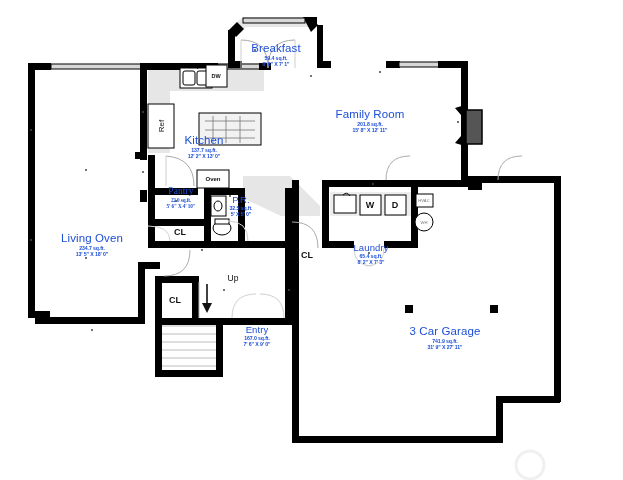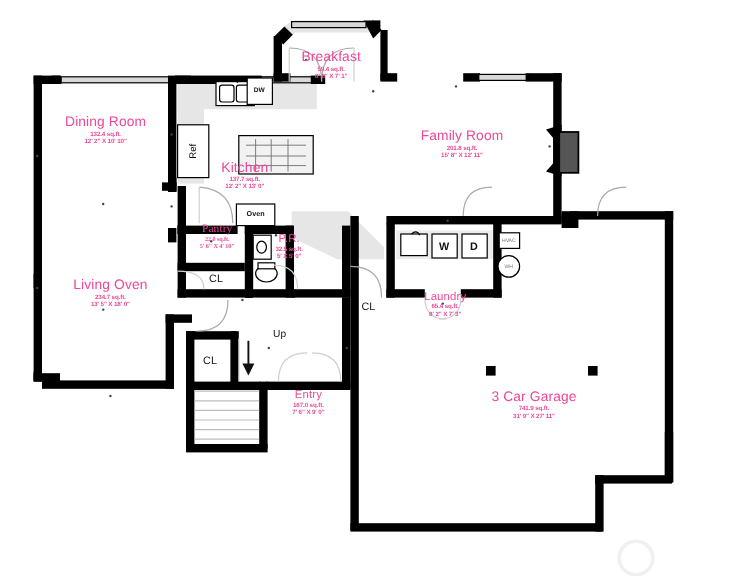--- a/index.html
+++ b/index.html
@@ -17,21 +17,21 @@
   #plan {
     position: absolute;
     left: 0; top: 0;
     width: 623px;
     height: 480px;
   }
   .room-label {
     position: absolute;
     text-align: center;
     transform: translate(-50%, 0);
-    color: #ec4899;
+    color: #1d4ed8;
     white-space: nowrap;
     pointer-events: none;
   }
   .room-label .rl-name {
     display: block;
     font-size: 11.5px;
     line-height: 13px;
     letter-spacing: 0.1px;
   }
   .room-label .rl-area {
@@ -56,21 +56,21 @@
     position: absolute;
     transform: translate(-50%, -50%);
     font-size: 6.5px;
     font-weight: bold;
     color: #111111;
     text-align: center;
     white-space: nowrap;
     pointer-events: none;
   }
   .tag.tiny { font-size: 4.2px; font-weight: normal; color:#777; }
-  .tag.closet { font-size: 9px; font-weight: normal; }
+  .tag.closet { font-size: 9px; font-weight: bold; }
   .tag.vert {
     transform: translate(-50%, -50%) rotate(-90deg);
     font-size: 8px;
     font-weight: normal;
   }
   .tag.up { font-size: 8.5px; font-weight: normal; }
 </style>
 </head>
 <body>
 
@@ -293,35 +293,30 @@
       <circle cx="289" cy="290" r="1"></circle>
       <circle cx="224" cy="290" r="1"></circle>
       <circle cx="202" cy="250" r="1"></circle>
       <circle cx="92" cy="330" r="1"></circle>
     </g>
   </svg>
 
   
 
   
-  <div class="room-label" style="left:88px; top:96px;">
-    <span class="rl-name">Dining Room</span>
-    <span class="rl-area">132.4 sq.ft.</span>
-    <span class="rl-dims">12' 2" X 10' 10"</span>
-  </div>
 
   
   <div class="room-label" style="left:276px; top:42px;">
     <span class="rl-name">Breakfast</span>
     <span class="rl-area">59.4 sq.ft.</span>
     <span class="rl-dims">8' 8" X 7' 1"</span>
   </div>
 
   
-  <div class="room-label" style="left:385px; top:108px;">
+  <div class="room-label" style="left:370px; top:108px;">
     <span class="rl-name">Family Room</span>
     <span class="rl-area">201.8 sq.ft.</span>
     <span class="rl-dims">15' 8" X 12' 11"</span>
   </div>
 
   
   <div class="room-label" style="left:204px; top:134px;">
     <span class="rl-name">Kitchen</span>
     <span class="rl-area">137.7 sq.ft.</span>
     <span class="rl-dims">12' 2" X 13' 0"</span>

